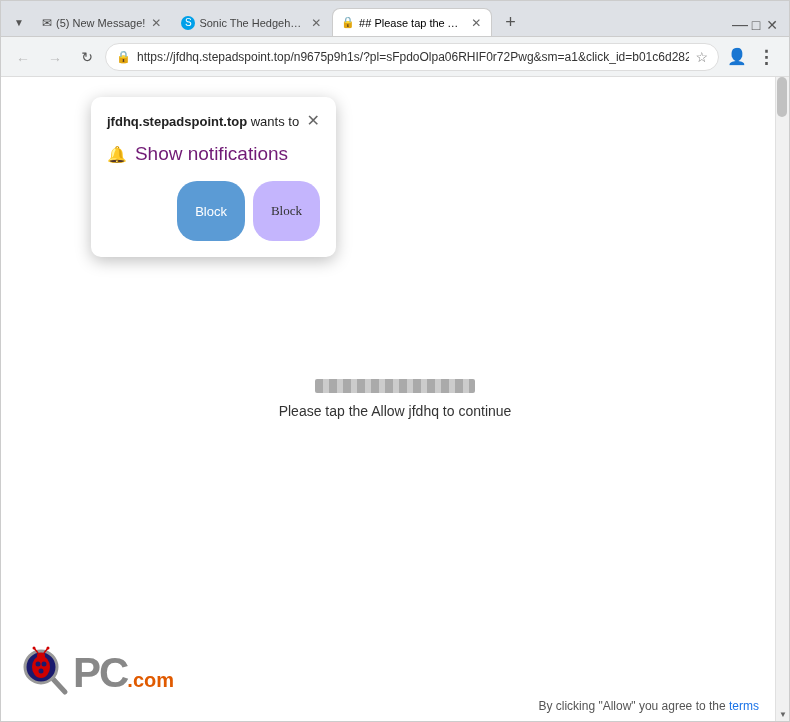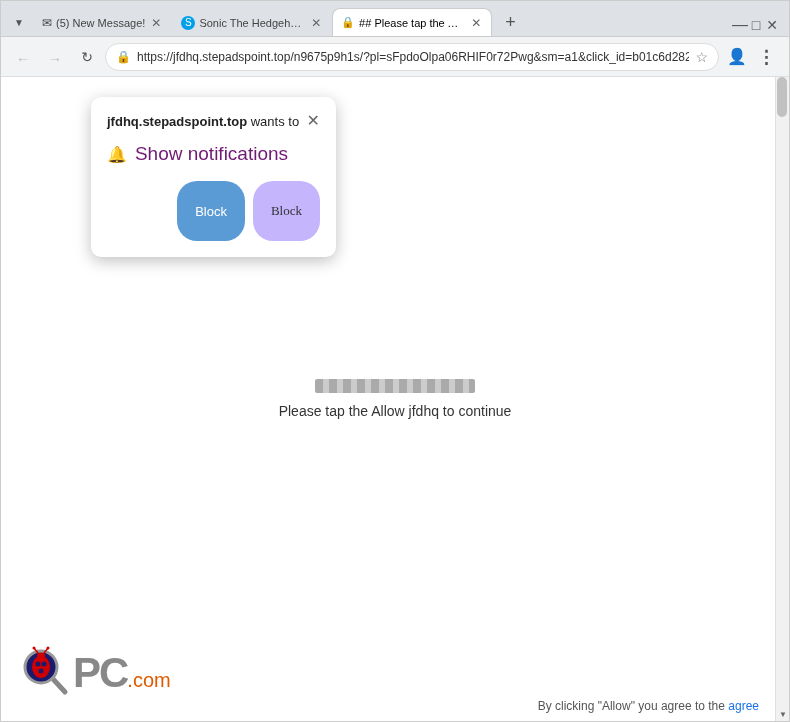--- a/index.html
+++ b/index.html
@@ -462,27 +462,27 @@
         <circle cx="24" cy="22" r="16" fill="none" stroke="#999" stroke-width="3"></circle>
 
         <line x1="21" y1="8" x2="17" y2="3" stroke="#d00000" stroke-width="1.5"></line>
         <line x1="27" y1="8" x2="31" y2="3" stroke="#d00000" stroke-width="1.5"></line>
         <circle cx="17" cy="3" r="1.5" fill="#d00000"></circle>
         <circle cx="31" cy="3" r="1.5" fill="#d00000"></circle>
       </svg>
 
       <div style="display:flex; align-items:baseline; gap:0;">
         <span style="font-size:42px; font-weight:900; color:#888; font-family:Arial,sans-serif; letter-spacing:-2px; line-height:1;">PC</span>
-        <span style="font-size:20px; font-weight:400; color:#e05a00; font-family:Arial,sans-serif; line-height:1;">.com</span>
+        <span style="font-size:20px; font-weight:700; color:#e05a00; font-family:Arial,sans-serif; line-height:1;">.com</span>
       </div>
     </div>
 
     <div class="bottom-right-text">
       <span>By clicking "Allow" you agree to the</span>
-      <a href="#">agree</a>
+      <a href="#">terms</a>
     </div>
 
     <div class="scrollbar">
       <div class="scrollbar-arrow top">▲</div>
       <div class="scrollbar-thumb"></div>
       <div class="scrollbar-arrow bottom">▼</div>
     </div>
 
   </div>
 </div>

